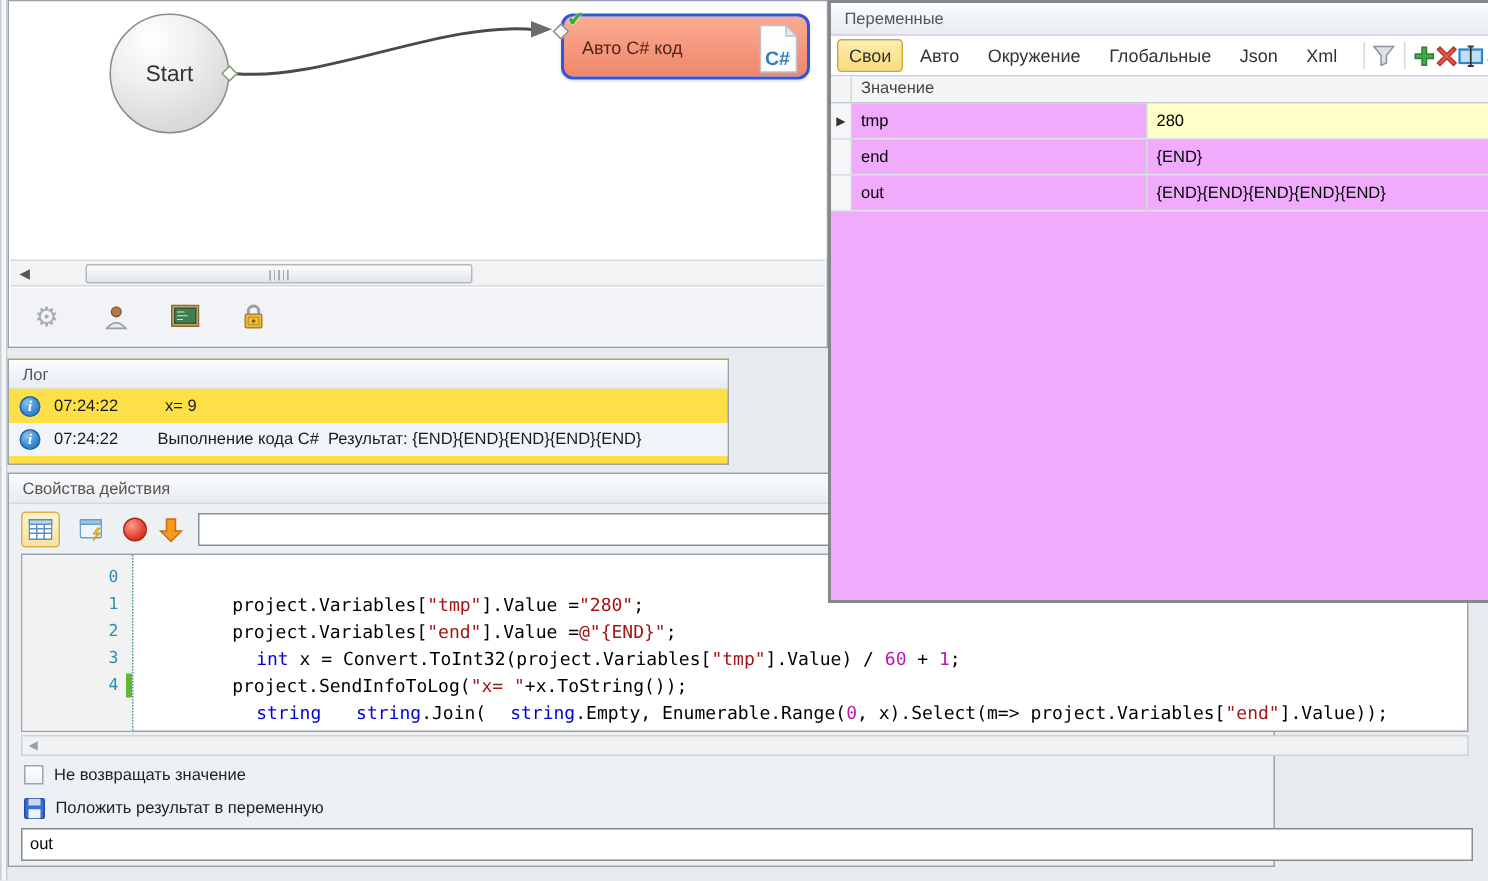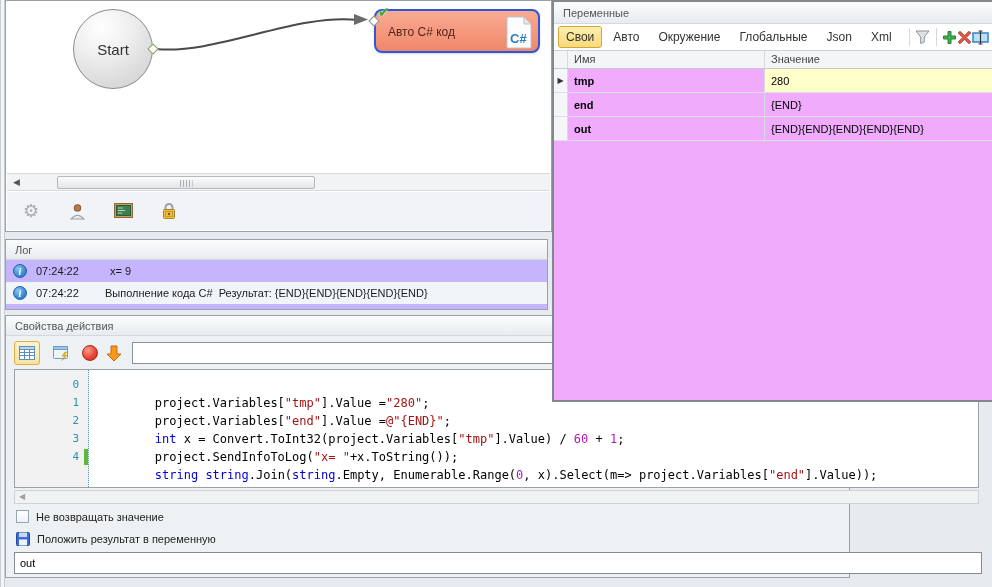--- a/index.html
+++ b/index.html
@@ -34,21 +34,21 @@
   .hscroll-thumb { position:absolute; left:50px; top:2px; width:258px; height:13px; border:1px solid #b3b9bf; border-radius:2px;
                    background:linear-gradient(#fcfcfc,#e3e5e8); }
   .thumb-grip { position:absolute; left:50%; top:3px; width:13px; height:7px; transform:translateX(-50%);
                 background:repeating-linear-gradient(90deg,#a9adb2 0 1px,transparent 1px 3px); }
   .canvas-toolbar { position:absolute; left:1px; right:1px; bottom:1px; height:38px; background:#f1f3f6; display:flex;
                     align-items:center; gap:26px; padding-left:14px; }
   .tool-ico { width:20px; height:20px; display:flex; align-items:center; justify-content:center; }
   .gear-glyph { font-size:18px; color:#a9adb2; }
 
   
-  #log-panel { left:5px; top:239px; width:543px; height:71px; background:#c4b5fd; }
+  #log-panel { left:5px; top:239px; width:481px; height:71px; background:#fde047; }
   .log-row { height:22px; display:flex; align-items:center; font-size:11px; color:#1b1b1b; }
   .log-row.alt { background:#f1f5f9; }
   .info-icon { width:14px; height:14px; border-radius:50%; margin-left:7px;
                background:radial-gradient(circle at 35% 30%, #8cc4ef, #3f8fd6 55%, #2a6cb5);
                border:1px solid #2260a5; color:#fff; font-family:"Liberation Serif",serif; font-style:italic;
                font-weight:bold; font-size:10px; text-align:center; line-height:13px; }
   .log-time { width:52px; margin-left:9px; }
   .log-msg { margin-left:22px; white-space:pre; }
 
   
@@ -59,42 +59,42 @@
   .record-dot { width:16px; height:16px; border-radius:50%; border:1px solid #a52a1e;
                 background:radial-gradient(circle at 35% 30%, #ff9d8d, #e4412e 60%, #c32a1a); }
   .props-search { width:423px; height:22px; border:1px solid #8a9299; font-size:11px; padding:2px 4px; margin-left:2px; background:#fff; }
   .code-editor { position:absolute; left:8px; top:53px; width:965px; height:119px; background:#fff; border:1px solid #9aa1a8; display:flex; }
   .gutter { width:74px; background:#f2f2f2; border-right:1px dotted #4f9c9c; padding-top:6px; position:relative; }
   .gutter-row { height:18px; position:relative; }
   .line-num { position:absolute; right:9px; top:0; font-family:"DejaVu Sans Mono",monospace; font-size:11px; color:#2b91af; line-height:18px; }
   .line-marker { position:absolute; right:0; top:1px; width:4px; height:16px; background:#5fb832; }
   .code-lines { flex:1; padding:6px 0 0 8px; overflow:hidden; }
   .code-line { height:18px; line-height:18px; font-family:"DejaVu Sans Mono",monospace; font-size:12px; white-space:pre; }
-  .plain { color:#000; } .kw { color:#0000dd; } .str { color:#a31515; } .num { color:#b718b7; }
+  .plain { color:#000; } .kw { color:#0000dd;margin-left:16px; } .str { color:#a31515; } .num { color:#b718b7; }
   .code-hscroll { position:absolute; left:8px; top:174px; width:965px; height:14px; background:#f1f2f3; border:1px solid #cdd2d6; }
   .code-hscroll .arr { position:absolute; left:4px; top:1px; font-size:8px; color:#9aa0a5; }
   .check-row { position:absolute; left:10px; display:flex; align-items:center; gap:7px; font-size:11px; color:#222; }
   .checkbox { width:13px; height:13px; border:1px solid #97a6b4; background:linear-gradient(#fefefe,#eef3f7); }
   .result-input { position:absolute; left:8px; top:236px; width:968px; height:22px; border:1px solid #848b92; font-size:11px; padding:2px 5px; background:#fff; }
 
   
   #vars-panel { left:552px; top:0; width:440px; height:402px; background:#f0abfc; border:2px solid #83888d; border-right:none; z-index:10; }
   #vars-panel .panel-header { height:22px; line-height:22px; }
   .tabs-row { height:27px; display:flex; align-items:center; padding-left:4px; border-bottom:1px solid #ccd1d6; background:#fff; }
   .tab { font-size:12px; color:#333; padding:3px 7px; border:1px solid transparent; border-radius:3px; margin-right:3px; }
   .tab.selected { background:linear-gradient(#fdeeae,#f8da7a); border-color:#d5a439; }
   .vsep { width:1px; height:18px; background:#d4d9de; margin:0 6px; }
   .vt-ico { width:22px; height:20px; display:flex; align-items:center; justify-content:center; }
   .vars-colhead { height:18px; display:flex; background:#f3f5f7; border-bottom:1px solid #c5cad0; font-size:11px; color:#444; }
   .col-ind { width:14px; border-right:1px solid #d6dade; background:#f3f5f7; }
   .col-name { width:197px; border-right:1px solid #d6dade; padding:2px 0 0 6px; }
   .col-val { flex:1; padding:2px 0 0 6px; }
   .var-row { height:24px; display:flex; border-bottom:1px solid #dde1e5; font-size:11px; color:#000; }
   .var-row .col-ind { background:#f5f6f8; font-size:8px; color:#333; text-align:center; line-height:24px; }
-  .var-row .col-name { padding-top:6px;font-weight:bold; }
+  .var-row .col-name { padding-top:6px; }
   .var-row .col-val { padding-top:6px; }
   .val-hl { background:#ffffca; }
 </style>
 </head>
 <body>
 
 <div class="left-strip"></div>
 
 <div class="panel" id="canvas-panel">
   <div class="canvas-area">
@@ -284,21 +284,20 @@
         </svg>
     </div>
     <div class="vt-ico" style="margin-right:-14px;">
       <svg width="16" height="14" viewBox="0 0 16 14">
           <path d="M2,10 L8,3 L14,3 L14,9 L8,12 Z" fill="#e8eaec" stroke="#9aa0a5"></path>
         </svg>
     </div>
   </div>
   <div class="vars-colhead">
     <div class="col-ind"></div>
-    <div class="col-name">Имя</div>
     <div class="col-val">Значение</div>
   </div>
   <div class="var-row">
     <div class="col-ind">▶</div>
     <div class="col-name">tmp</div>
     <div class="col-val val-hl">280</div>
   </div>
   <div class="var-row">
     <div class="col-ind"></div>
     <div class="col-name">end</div>

